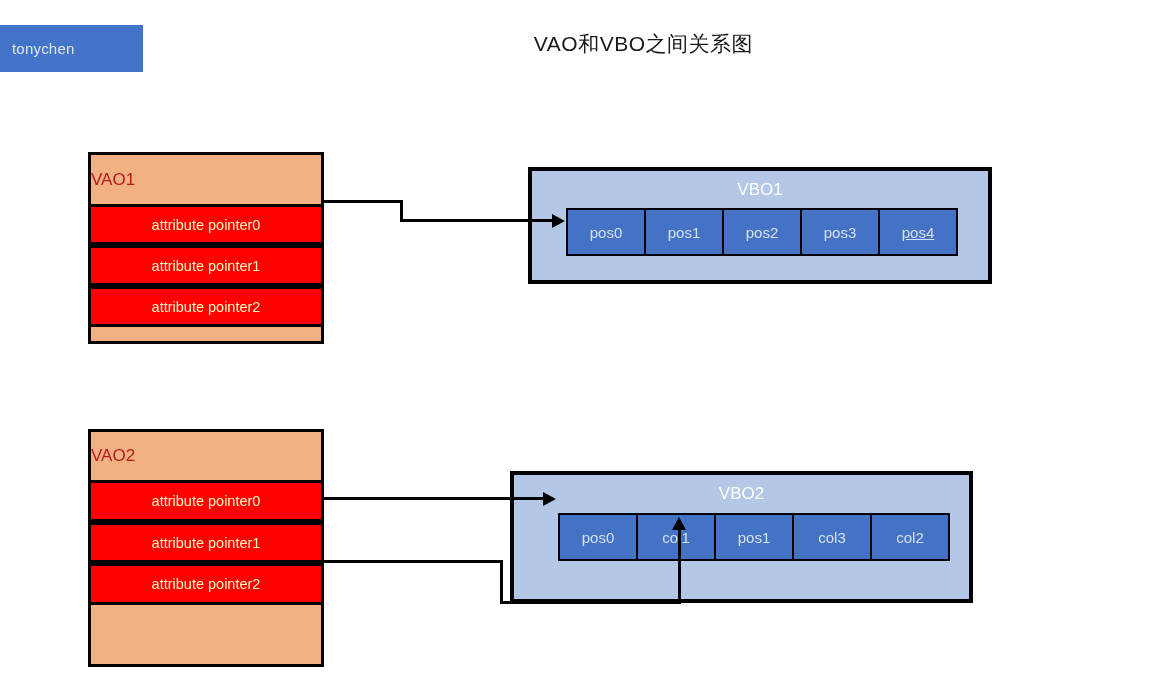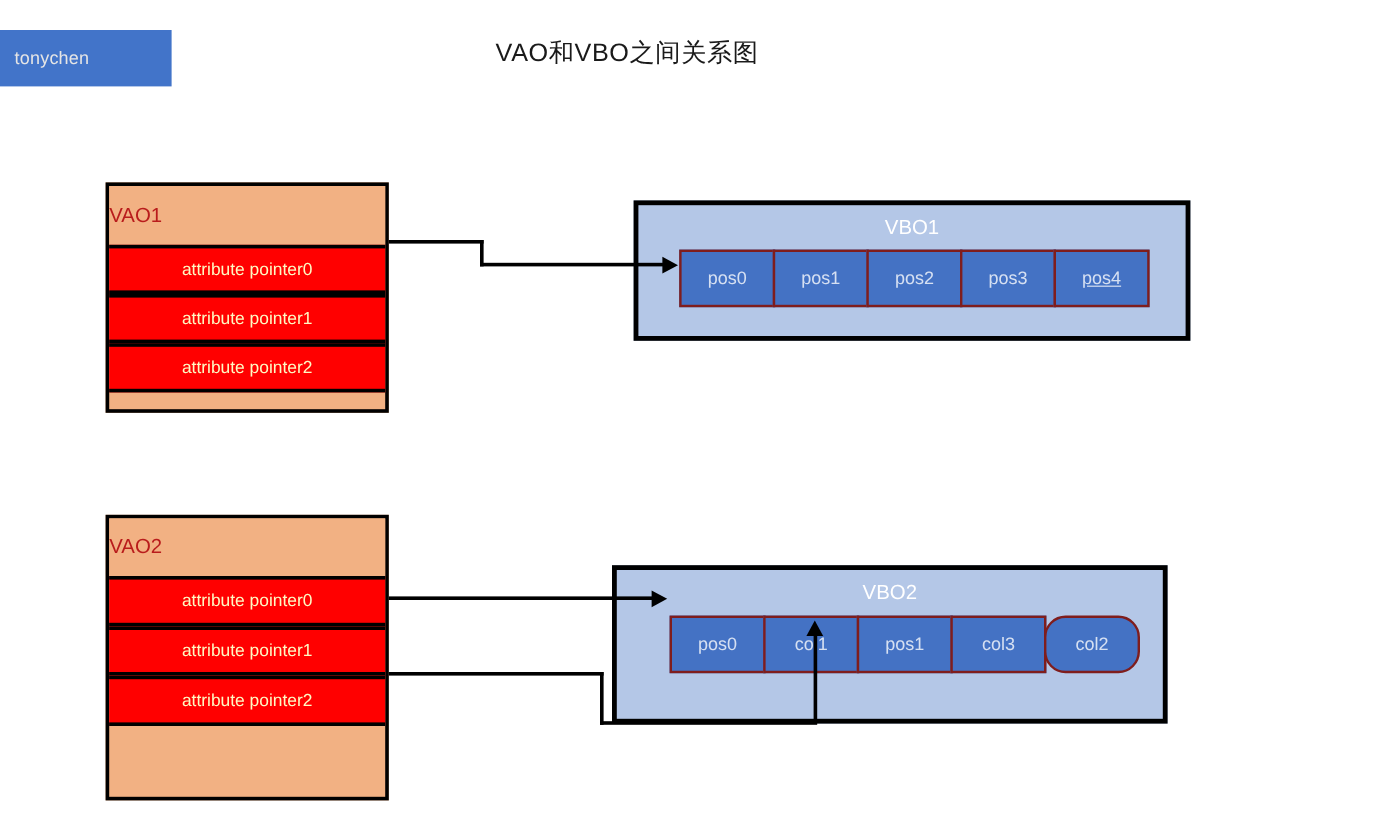--- a/index.html
+++ b/index.html
@@ -39,21 +39,21 @@
     padding-left: 12px;
     letter-spacing: 0.2px;
   }
 
   
   #page-title {
     position: absolute;
     left: 413px;
     top: 30px;
     width: 340px;
-    text-align: left;
+    text-align: right;
     font-size: 21px;
     color: #1a1a1a;
     letter-spacing: 0.5px;
   }
 
   
   .vao-box {
     position: absolute;
     border: 3px solid #000000;
     box-sizing: border-box;
@@ -99,21 +99,21 @@
     text-align: center;
     color: #ffffff;
     font-size: 17px;
   }
   .vbo-cells {
     position: absolute;
     display: flex;
   }
   .vbo-cell {
     background: #4472c4;
-    border: 2px solid #7f1d1d;
+    border: 2px solid #000000;
     box-sizing: border-box;
     color: #d6e0f2;
     font-size: 15px;
     display: flex;
     align-items: center;
     justify-content: center;
     margin-left: -2px;
   }
   .vbo-cell:first-child { margin-left: 0; }
 
@@ -214,21 +214,21 @@
       </div>
       <div class="vbo-cell" style="width:80px;">
         <span>col1</span>
       </div>
       <div class="vbo-cell" style="width:80px;">
         <span>pos1</span>
       </div>
       <div class="vbo-cell" style="width:80px;">
         <span>col3</span>
       </div>
-      <div class="vbo-cell" style="width:80px;border-radius:18px;">
+      <div class="vbo-cell" style="width:80px;">
         <span>col2</span>
       </div>
     </div>
   </div>
 
   <div class="seg-h" style="left:324px; top:497px; width:221px;"></div>
   <div class="arrow-right" style="left:543px; top:492px;"></div>
 
   <div class="seg-h" style="left:324px; top:560px; width:179px;"></div>
   <div class="seg-v" style="left:500px; top:560px; height:44px;"></div>

